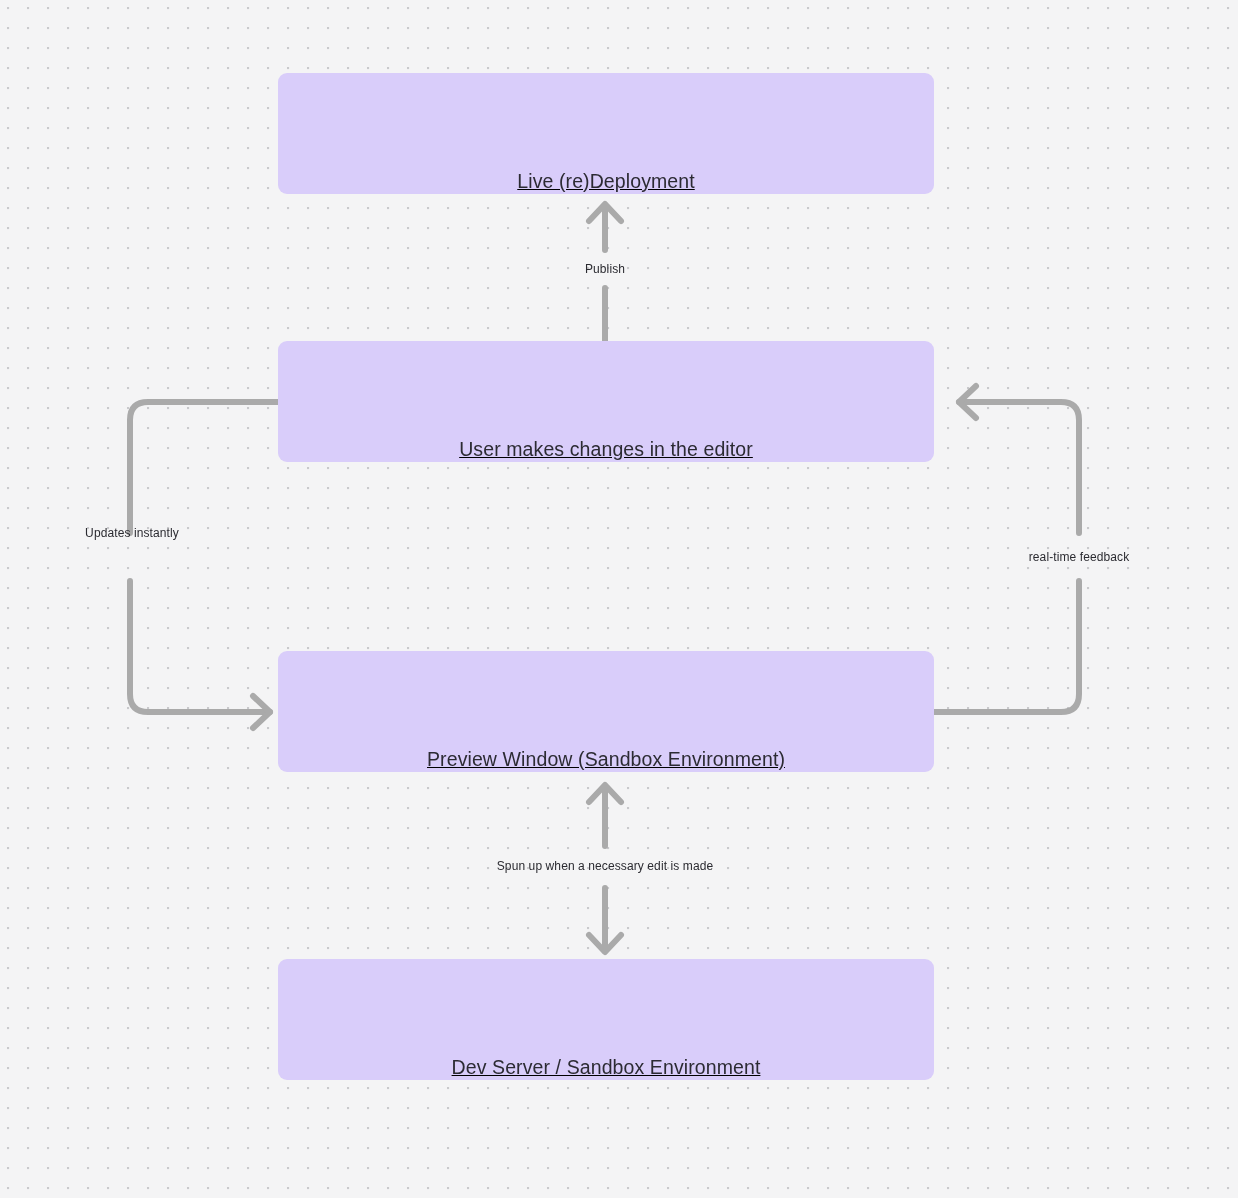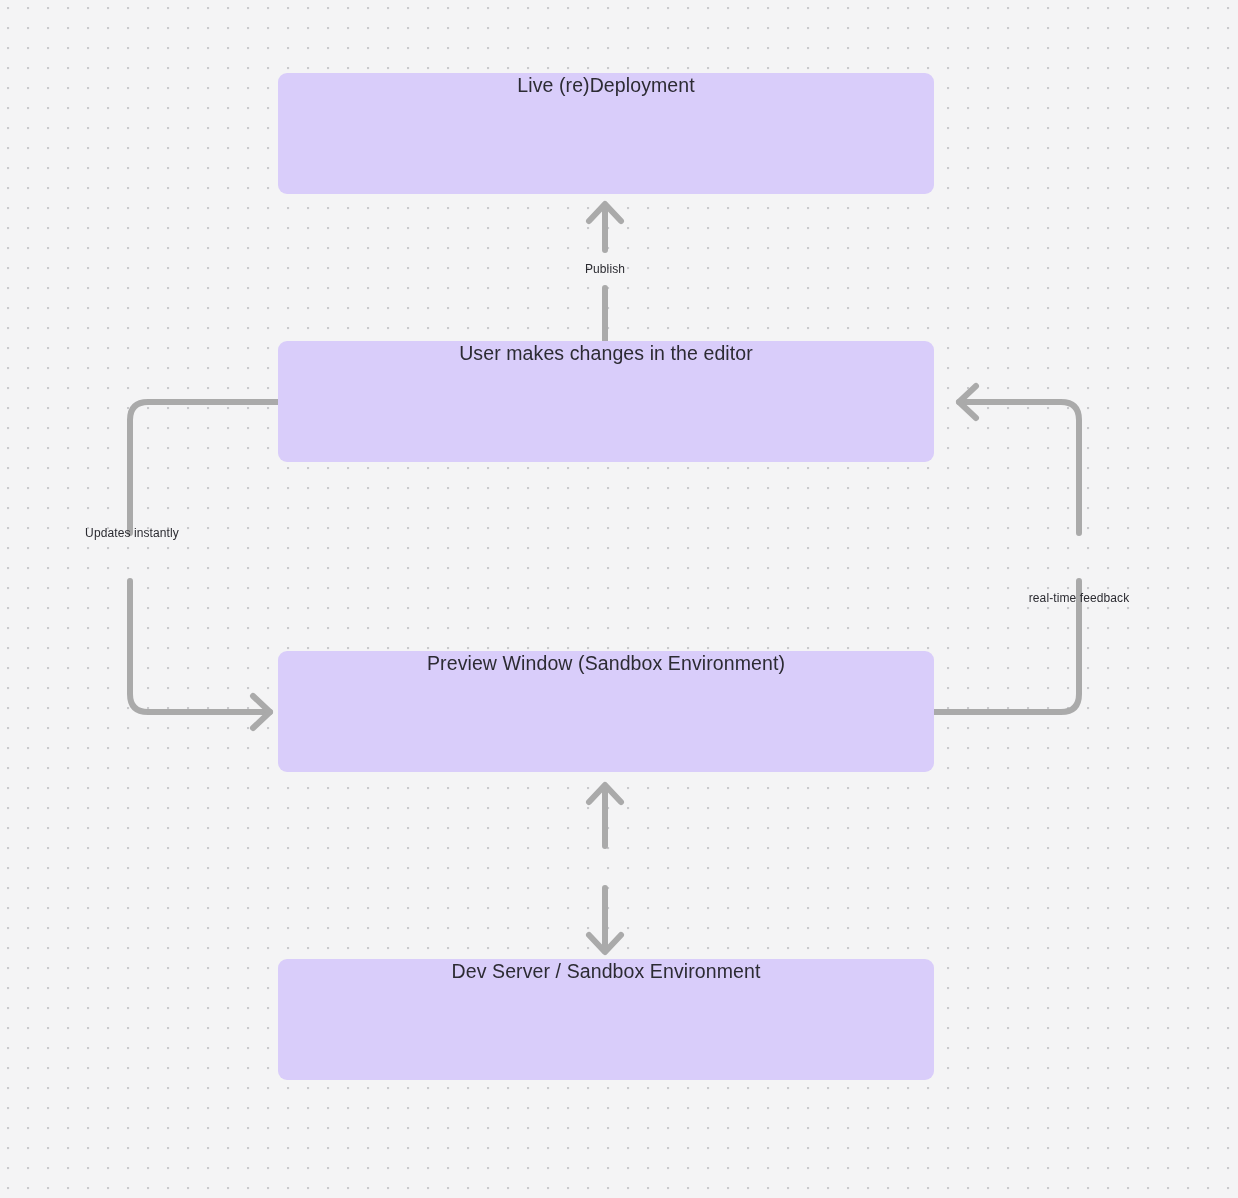--- a/index.html
+++ b/index.html
@@ -28,24 +28,25 @@
     top: 0;
     width: 1238px;
     height: 1198px;
     pointer-events: none;
   }
   .node {
     position: absolute;
     background: #d9cdfa;
     border-radius: 9px;
     display: flex;
-    align-items: flex-start;
+    align-items: flex-end;
     justify-content: center;
     box-sizing: border-box;
     padding: 0 18px;
+    text-decoration: underline;
   }
   .node-label {
     font-size: 19.5px;
     color: #2c2b33;
     letter-spacing: 0.1px;
     text-align: center;
     line-height: 1.3;
     white-space: nowrap;
   }
   .edge-label {
@@ -106,16 +107,17 @@
   </div>
 
   <div class="node" style="left:278px; top:959px; width:656px; height:121px;">
     <span class="node-label">Dev Server / Sandbox Environment</span>
   </div>
 
   <div class="edge-label" style="left:605px; top:269px;">Publish</div>
 
   <div class="edge-label" style="left:132px; top:533px;">Updates instantly</div>
 
-  <div class="edge-label" style="left:1079px; top:557px;margin-top:41px;">real-time feedback</div>
+  <div class="edge-label" style="left:1079px; top:557px;">real-time feedback</div>
 
+  <div class="edge-label" style="left:605px; top:866px;">Spun up when a necessary edit is made</div>
 
 </div>
 
 </body></html>

